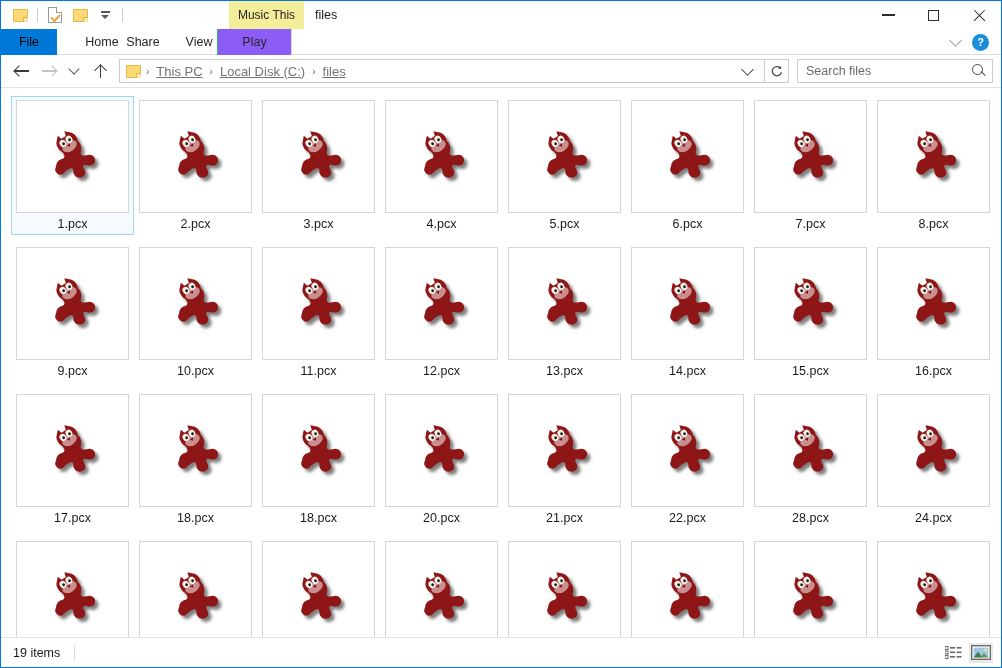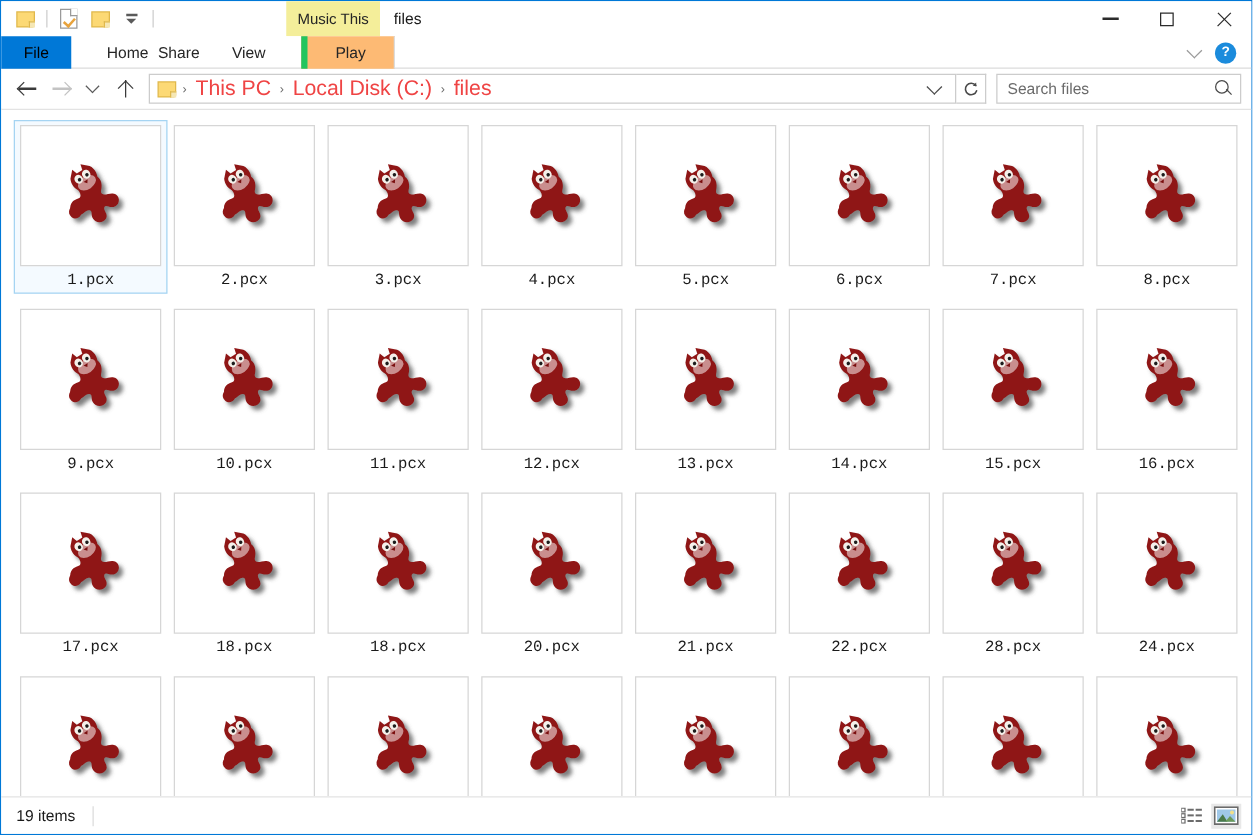--- a/index.html
+++ b/index.html
@@ -145,25 +145,25 @@
   }
   .tab-file {
     width: 56px;
     background: #0078d7;
     color: #000000;
   }
   .tab-home  { width: 58px; padding-left: 32px; }
   .tab-share { width: 56px; }
   .tab-view  { width: 56px; }
   .tab-play  {
-    position: absolute; left: 240px; top: 0;
+    position: absolute; left: 216px; top: 0;
     width: 75px;
-    border-left: 5px solid #22c55e;
+    border-left: 1px solid #22c55e;
     border-right: 1px solid #dcdcdc;
-    background: #fdba74;
+    background: #8b5cf6;
   }
 
   .ribbon-right {
     position: absolute; right: 4px; top: 0;
     height: 26px;
     display: flex; align-items: center; gap: 6px;
   }
   .chev-down {
     width: 9px; height: 9px;
     border-right: 1.4px solid #9b9b9b;
@@ -241,23 +241,24 @@
     flex: 1;
     height: 24px;
     margin-left: 6px;
     background: #ffffff;
     border: 1px solid #cccccc;
     display: flex; align-items: center;
     padding: 0 4px 0 6px;
     gap: 0;
   }
   .crumb {
-    font-size: 17px; color: #ef4444;
+    font-size: 13px; color: #737373;
     padding: 0 4px;
     white-space: nowrap;
+    text-decoration: underline;
   }
   .crumb-sep {
     font-size: 10px; color: #6d6d6d;
     padding: 0 3px;
   }
   .crumb-spacer { flex: 1; }
   .crumb-drop {
     width: 9px; height: 9px;
     border-right: 1.4px solid #4a4a4a;
     border-bottom: 1.4px solid #4a4a4a;
@@ -325,21 +326,20 @@
     border: 1px solid #d6d6d6;
     background: #ffffff;
     display: flex; align-items: center; justify-content: center;
   }
   .item-label {
     margin-top: 3px;
     font-size: 12.5px;
     color: #1a1a1a;
     line-height: 16px;
     text-align: center;
-    font-family: Liberation Mono, monospace;
   }
 
   
   .statusbar {
     height: 30px; flex: 0 0 30px;
     border-top: 1px solid #e3e3e3;
     background: #ffffff;
     display: flex; align-items: center;
     padding: 0 8px 0 12px;
   }

